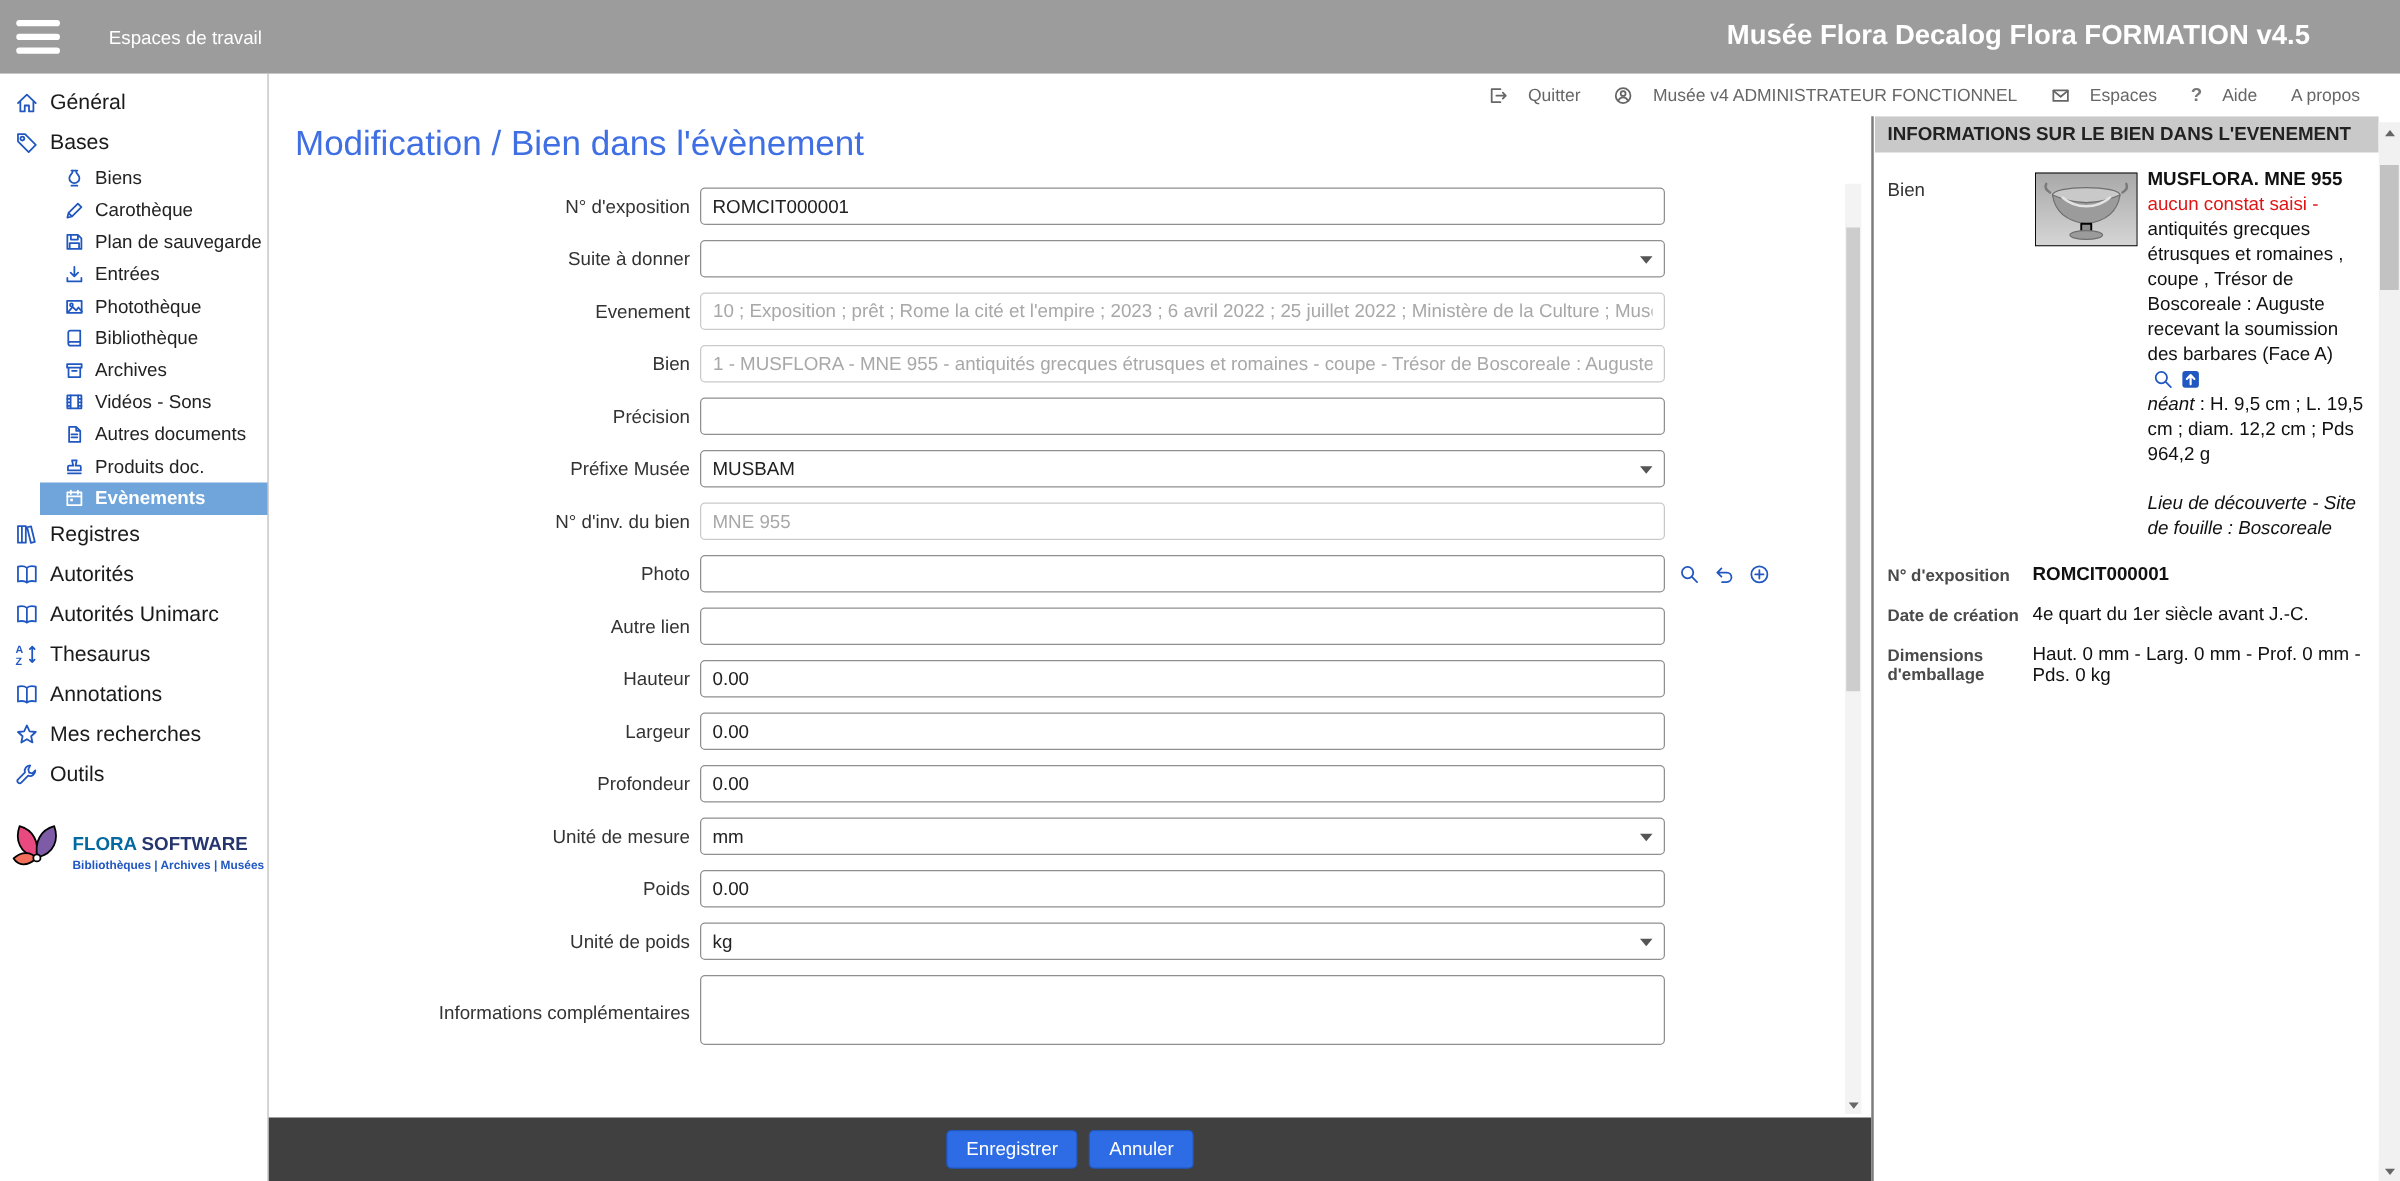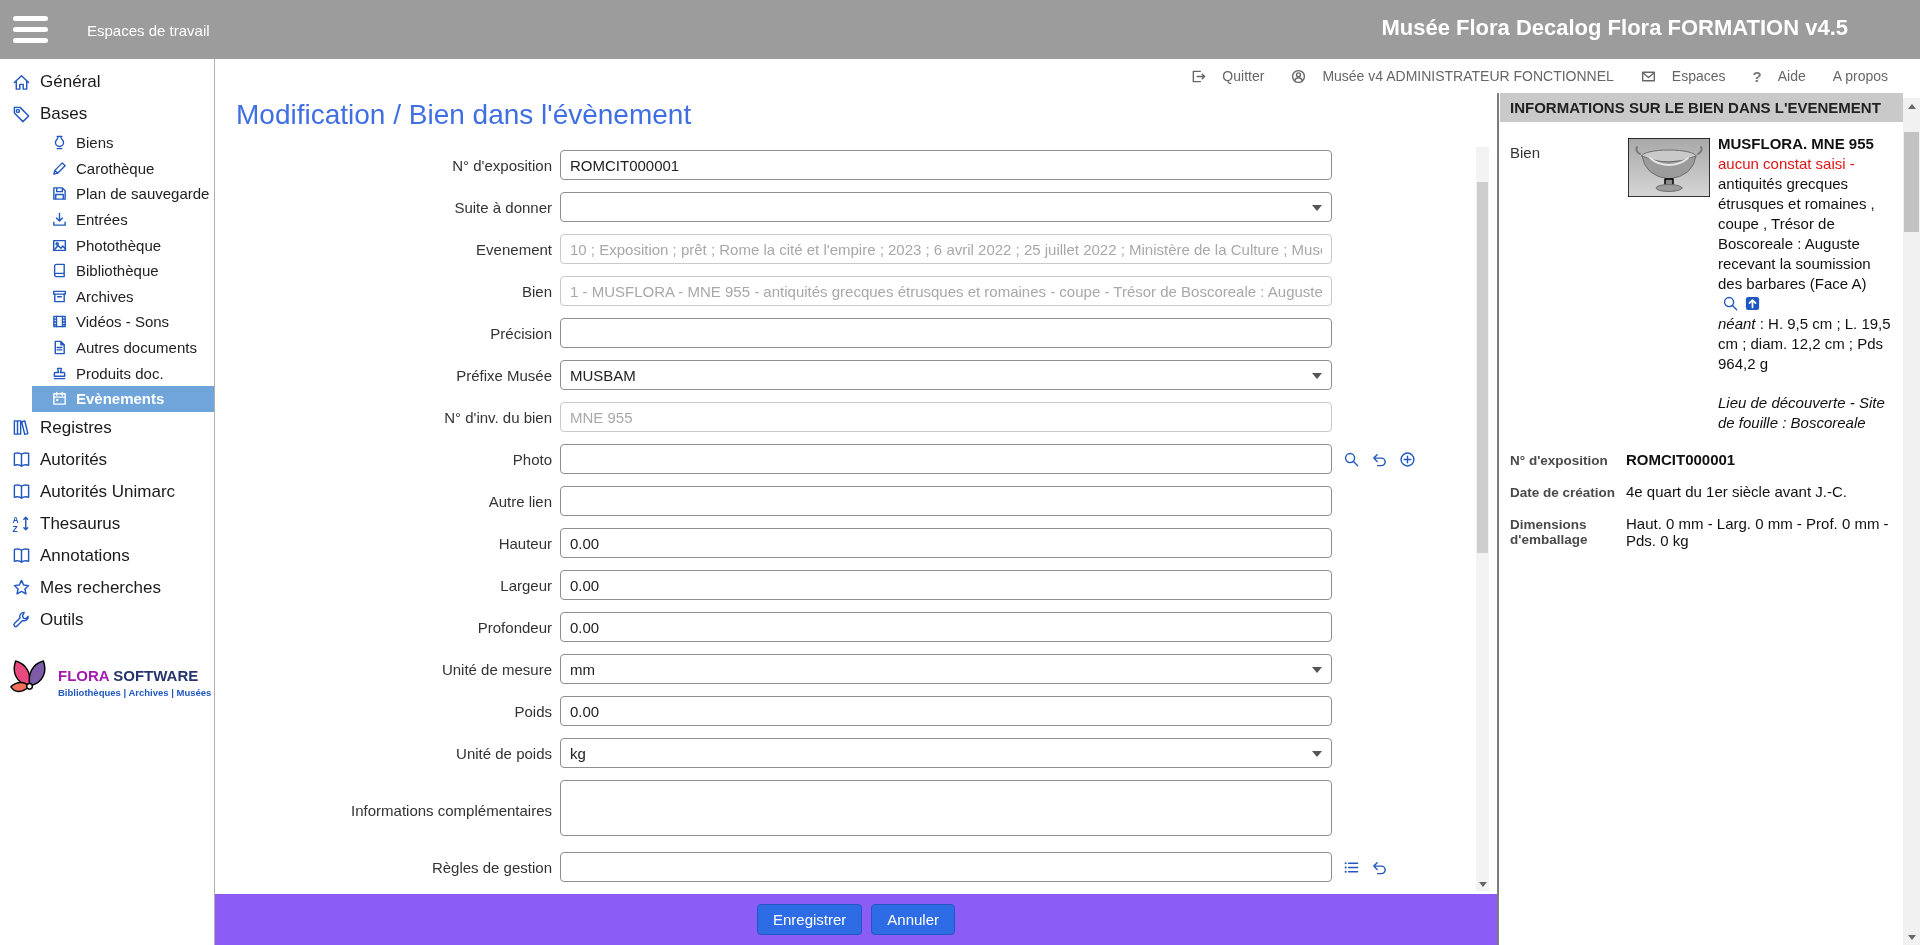--- a/index.html
+++ b/index.html
@@ -20,21 +20,21 @@
   .nav { padding-top: 7px; }
   .side-item { display: flex; align-items: center; height: 32px; padding-left: 12px; gap: 9px;
     font-size: 17px; color: #1a1a1a; cursor: pointer; white-space: nowrap; }
   .side-sub { display: flex; align-items: center; height: 25.6px; padding-left: 52px; gap: 9px;
     font-size: 15px; color: #222; cursor: pointer; white-space: nowrap; }
   .icon { color: #2057c0; display: inline-flex; flex: none; }
   .side-sub.selected { background: linear-gradient(to right, #fff 32px, #6fa5da 32px); color: #fff; font-weight: bold; }
   .side-sub.selected .icon { color: #fff; }
   .logo { position: absolute; left: 8px; top: 598px; display: flex; align-items: center; gap: 6px; }
   .logo-text { font-size: 15px; font-weight: bold; white-space: nowrap; }
-  .logo-text .flora { color: #a21caf; }
+  .logo-text .flora { color: #0369a1; }
   .logo-text .software { color: #25356e; }
   .logo-tag { color: #2057c0; font-size: 9.5px; font-weight: bold; margin-top: 3px; white-space: nowrap; }
 
   
   .utilbar { position: absolute; left: 215px; top: 59px; width: 1705px; height: 34px; background: #fff;
     display: flex; justify-content: flex-end; align-items: center; gap: 27px; padding-right: 32px;
     font-size: 14px; color: #666; }
   .uitem { display: flex; align-items: center; gap: 16px; cursor: pointer; white-space: nowrap; }
   .uitem .icon { color: #666; }
   .qmark { font-weight: bold; font-size: 15px; color: #777; }
@@ -57,21 +57,21 @@
 
   
   .form-vscroll { position: absolute; left: 1261px; top: 54px; width: 13px; height: 744px; background: #f3f3f3; }
   .form-vscroll .thumb { position: absolute; left: 1px; top: 35px; width: 11px; height: 371px; background: #cdcdcd; }
   .sb-btn { position: absolute; left: 0; width: 13px; height: 14px; background: #f3f3f3;
     display: flex; align-items: center; justify-content: center; }
   .tri-dn { width: 0; height: 0; border: 4px solid transparent; border-top: 5px solid #666; border-bottom: none; }
   .tri-up { width: 0; height: 0; border: 4px solid transparent; border-bottom: 5px solid #666; border-top: none; }
 
   
-  .bottom-bar { position: absolute; left: 0; bottom: 0; width: 1282px; height: 51px; background: #8b5cf6;
+  .bottom-bar { position: absolute; left: 0; bottom: 0; width: 1282px; height: 51px; background: #404040;
     display: flex; align-items: center; justify-content: center; gap: 9px; }
   .btn { background: #2d6ce4; color: #fff; border: 1px solid #2057c0; border-radius: 4px; height: 31px;
     padding: 0 15px; font-size: 15px; cursor: pointer; font-family: "Liberation Sans", sans-serif; }
 
   
   .divider { position: absolute; left: 1497px; top: 93px; width: 2px; height: 852px; background: #7d7d7d; }
 
   
   .info-panel { position: absolute; left: 1500px; top: 93px; width: 403px; height: 852px; background: #fff; overflow: hidden; }
   .ip-header { height: 29px; background: #c9c9c9; font-weight: bold; font-size: 15px; color: #222;
@@ -415,39 +415,20 @@
         <div class="fctrl"><input class="finput" value="0.00" style=""></div>
       </div>
       <div class="frow">
         <label class="flabel">Unité de poids</label>
         <div class="fctrl"><input class="finput" value="kg" style=""><span class="chev"></span></div>
       </div>
       <div class="frow">
         <label class="flabel">Informations complémentaires</label>
         <div class="fctrl"><textarea class="finput" style=""></textarea></div>
       </div>
-      <div class="frow">
-        <label class="flabel">Règles de gestion</label>
-        <div class="fctrl"><input class="finput" style=""></div>
-        <div class="ficons">
-          <span class="icon icon-btn">
-            <svg viewBox="0 0 18 18" width="17" height="17" stroke-width="1.7">
-              <path d="M6 4.5h9.5 M6 9h9.5 M6 13.5h9.5"></path>
-              <circle cx="2.8" cy="4.5" r="1.1" fill="currentColor" stroke="none"></circle>
-              <circle cx="2.8" cy="9" r="1.1" fill="currentColor" stroke="none"></circle>
-              <circle cx="2.8" cy="13.5" r="1.1" fill="currentColor" stroke="none"></circle>
-            </svg>
-          </span>
-          <span class="icon icon-btn">
-            <svg viewBox="0 0 18 18" width="17" height="17" stroke-width="1.7">
-              <path d="M3 7.5h8a4 4 0 0 1 0 8H7 M3 7.5L6.5 4 M3 7.5l3.5 3.5"></path>
-            </svg>
-          </span>
-        </div>
-      </div>
     </div>
 
   <div class="form-vscroll">
     <div class="thumb"></div>
     <div class="sb-btn" style="bottom:0;">
         <span class="tri-dn"></span>
       </div>
   </div>
 
   <div class="bottom-bar">

